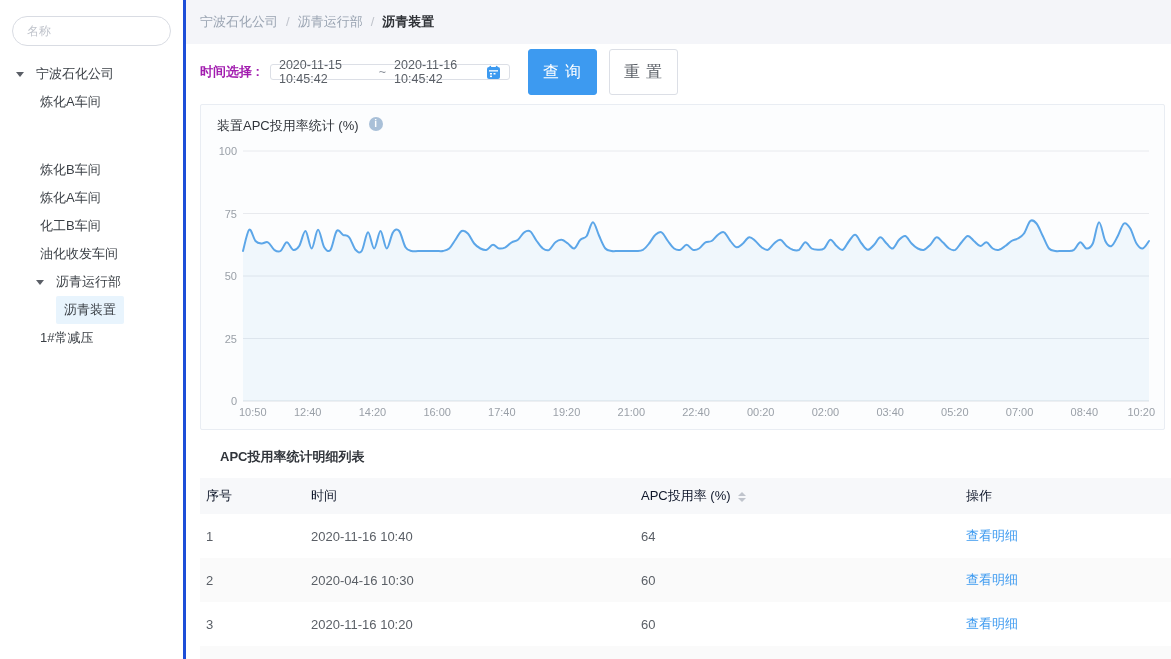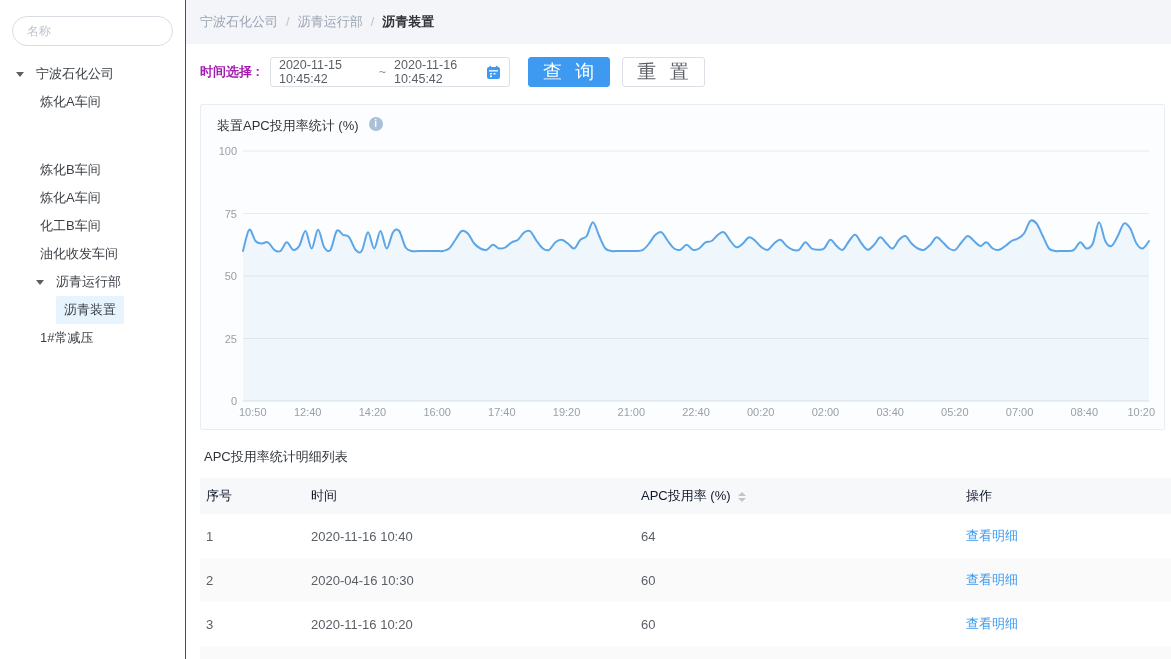--- a/index.html
+++ b/index.html
@@ -4,21 +4,21 @@
 <style>
   * { box-sizing: border-box; margin: 0; padding: 0; }
   html, body { width: 1171px; height: 659px; overflow: hidden; }
   body {
     font-family: "Liberation Sans", "DejaVu Sans", sans-serif;
     font-size: 13px; color: #303338; background: #fff; display: flex;
   }
   
   .sidebar {
     width: 186px; min-width: 186px; height: 100%;
-    border-right: 1px solid #1d4ed8; background: #fff; padding-top: 16px;
+    border-right: 3px solid #1d4ed8; background: #fff; padding-top: 16px;
   }
   .search-wrap { padding: 0 12px; }
   .search-input {
     width: 100%; height: 30px; border: 1px solid #d9dce3; border-radius: 15px;
     padding: 0 14px; font-size: 12px; color: #5a5f66; outline: none;
     font-family: inherit; background: #fff;
   }
   .search-input::placeholder { color: #c0c4cc; }
   .tree { margin-top: 14px; }
   .tree-node {
@@ -39,50 +39,50 @@
     padding-left: 14px; flex: none;
   }
   .crumb { color: #9aa4b2; font-size: 13px; }
   .crumb.current { color: #303338; font-weight: bold; }
   .crumb-sep { color: #c0c4cc; margin: 0 8px; }
   .content { flex: 1; background: #fff; padding: 12px 0 0 14px; min-width: 0; }
   
   .filter-row { display: flex; align-items: center; height: 32px; }
   .filter-label { font-weight: bold; color: #a21caf; margin-right: 10px; }
   .date-range {
-    width: 240px; height: 30px; border: 1px solid #dcdfe6; border-radius: 3px;
+    width: 240px; height: 16px; border: 1px solid #dcdfe6; border-radius: 3px;
     display: flex; align-items: center; padding: 0 8px; color: #5a5f66;
     font-size: 12.5px; cursor: pointer; background: #fff;
   }
   .date-sep { margin: 0 8px; color: #8a9099; }
   .date-range svg { margin-left: auto; flex: none; }
   .btn {
-    height: 30px; padding: 0 14px; border-radius: 3px; font-size: 19px;
-    cursor: pointer; font-family: Liberation Mono, monospace; letter-spacing: 1px;
+    height: 46px; padding: 0 14px; border-radius: 3px; font-size: 16px;
+    cursor: pointer; font-family: Liberation Serif, serif; letter-spacing: 1px;
   }
   .btn-primary { background: #3d9af0; border: 1px solid #3d9af0; color: #fff; margin-left: 18px; }
   .btn-plain { background: #fff; border: 1px solid #dcdfe6; color: #5a5f66; margin-left: 12px; }
   
   .chart-card {
     margin-top: 16px; margin-right: 6px; border: 1px solid #e9edf3;
     background: #fcfdfe; border-radius: 2px; padding: 12px 8px 10px 8px;
   }
   .chart-title-row { display: flex; align-items: flex-start; padding-left: 8px; margin-bottom: 4px; }
   .chart-title { color: #30343a; font-size: 13px; }
   .info-icon {
     width: 14px; height: 14px; border-radius: 50%; background: #a9c0d8;
     color: #fff; font-size: 10px; font-weight: bold; line-height: 14px;
     text-align: center; margin-left: 10px; display: inline-block; cursor: pointer;
     font-style: normal;
   }
   .chart-svg { display: block; }
   .tick-text { font-size: 11px; fill: #9aa0a8; font-family: "Liberation Sans","DejaVu Sans",sans-serif; }
   
   .table-section { margin-top: 18px; }
-  .table-title { color: #30343a; margin-left: 4px; margin-bottom: 12px; }
+  .table-title { color: #30343a; margin-left: 20px; margin-bottom: 12px; font-weight: bold; }
   table { border-collapse: collapse; table-layout: fixed; width: 971px; }
   col.c1 { width: 105px; } col.c2 { width: 330px; } col.c3 { width: 325px; }
   thead th {
     background: #f7f8fa; height: 36px; text-align: left; font-weight: normal;
     color: #0f172a; padding-left: 6px; font-size: 13px;
   }
   tbody td { height: 44px; color: #5a5f66; padding-left: 6px; font-size: 13px; }
   tbody tr:nth-child(even) { background: #fafafa; }
   .action-link { color: #3d9af0; cursor: pointer; text-decoration: none; }
   .sort-carets { display: inline-flex; flex-direction: column; margin-left: 7px; vertical-align: middle; }

